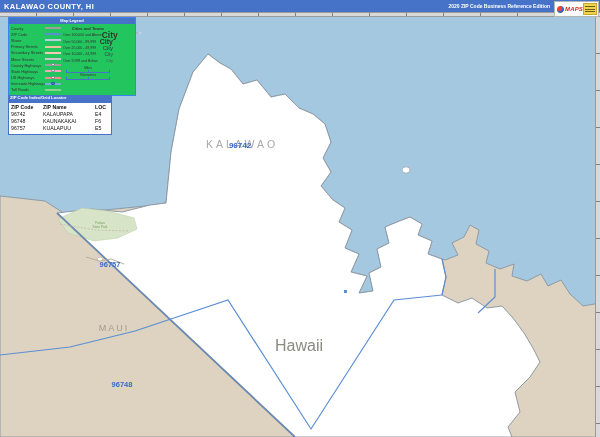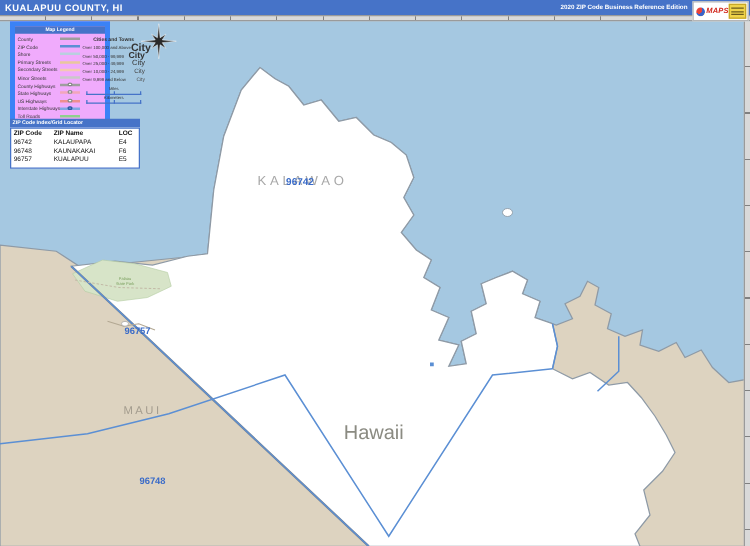--- a/index.html
+++ b/index.html
@@ -20,21 +20,21 @@
   
   .logo{position:absolute;left:554px;top:1px;width:45px;height:16px;background:#fff;border:1px solid #b5b5b5;
         box-sizing:border-box;display:flex;align-items:center;z-index:40;padding:1px;}
   .logo .globe{width:7px;height:7px;border-radius:50%;margin:0 1px;
         background:radial-gradient(circle at 30% 30%,#e8433a 0 40%,#3a62c8 41% 75%,#f2c23a 76% 100%);}
   .logo .brand{color:#d22a1f;font-size:6px;font-weight:bold;font-style:italic;letter-spacing:.2px;}
   .logo .ybox{margin-left:auto;width:14px;height:12px;background:#f0d44a;border:.5px solid #c8a82a;
         display:flex;flex-direction:column;justify-content:space-evenly;padding:1px;box-sizing:border-box;}
   .logo .ybox i{display:block;height:1px;background:#6b5b1e;}
   
-  .legend{position:absolute;left:8px;top:17px;width:80px;background:#f0abfc;border:4px solid #3b82f6;
+  .legend{position:absolute;left:8px;top:17px;width:128px;background:#22c55e;border:1px solid #3b82f6;
           box-sizing:border-box;z-index:35;font-size:4px;color:#333;}
   .legend-h{height:6px;background:#4673c8;color:#fff;font-size:4px;line-height:6px;text-align:center;font-weight:bold;}
   .legend-body{display:flex;padding:1px 2px 2px 2px;}
   .lcol{width:50px;}
   .lrow{display:flex;align-items:center;height:6.2px;}
   .lrow .ll{flex:1;font-size:3.9px;white-space:nowrap;overflow:hidden;}
   .samp{width:16px;height:2px;position:relative;flex:none;}
   .mk{position:absolute;left:6px;top:-1px;width:4px;height:3px;background:#fff;border:.5px solid #888;border-radius:50%;box-sizing:border-box;}
   .mk.shield{border-radius:40% 40% 50% 50%;}
   .mk.shield.blue{background:#5b8fd4;border-color:#2c55a0;}
@@ -61,21 +61,21 @@
   .ziptable .hd{font-weight:bold;}
   
   .mapsvg{position:absolute;left:0;top:17px;z-index:1;}
 </style>
 </head>
 <body>
 
 <div id="stage">
 
   <div class="titlebar">
-    <span class="t">KUALAPUU COUNTY, HI</span>
+    <span class="t">KALAWAO COUNTY, HI</span>
     <span class="e">2020 ZIP Code Business Reference Edition</span>
   </div>
 
   <div class="logo">
     <span class="globe"></span>
     <span class="brand">MAPS</span>
     <span class="ybox">
         <i></i>
         <i></i>
         <i></i>

